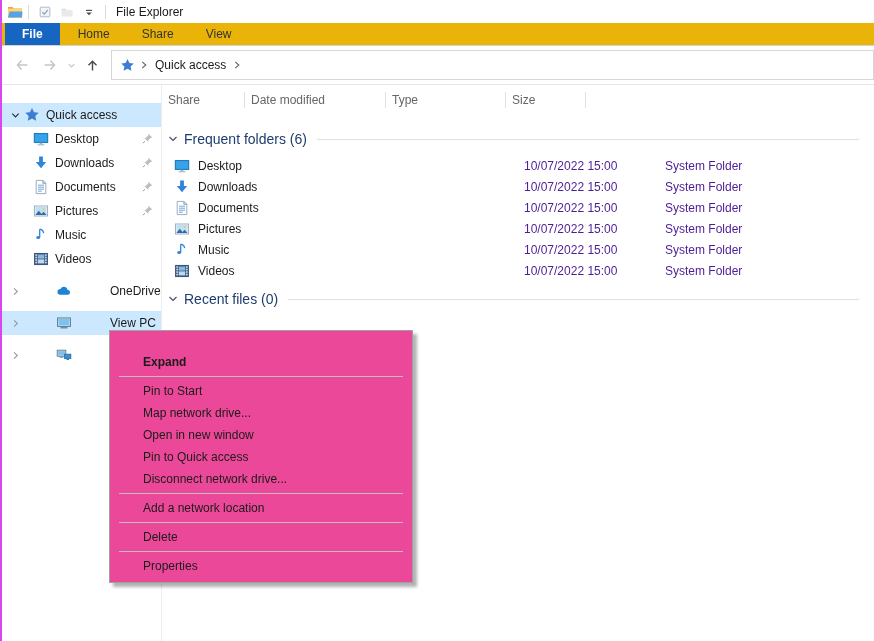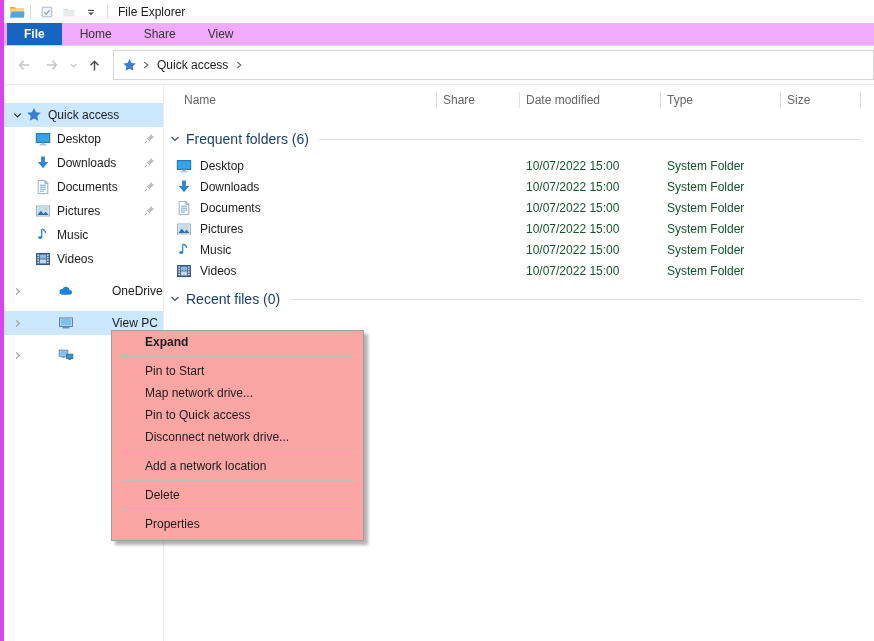--- a/index.html
+++ b/index.html
@@ -1,27 +1,27 @@
 <!DOCTYPE html>
 <html><head>
 <meta charset="utf-8">
 <style>
   html,body{margin:0;padding:0;background:#fff;}
   .window{position:relative;width:874px;height:641px;background:#fff;overflow:hidden;
     font-family:"Liberation Sans","DejaVu Sans",sans-serif;font-size:12px;color:#1b1b1b;
-    border-left:4px solid #d946ef;box-sizing:border-box;}
+    border-left:2px solid #d946ef;box-sizing:border-box;}
   
   .titlebar{height:23px;display:flex;align-items:center;padding-left:5px;}
   .tb-sep{width:1px;height:14px;background:#d9d9d9;margin:0 5px;}
   .qat-btn{display:flex;align-items:center;justify-content:center;width:22px;height:20px;}
   .qat-btn svg{width:14px;height:14px;display:block;}
   .app-ic svg{width:16px;height:16px;display:block;}
   .tb-title{margin-left:5px;}
   
-  .tabs{height:23px;display:flex;align-items:stretch;padding-left:3px;border-bottom:1px solid #d4d4d4;box-sizing:border-box;background:#f0abfc;}
+  .tabs{height:23px;display:flex;align-items:stretch;padding-left:3px;border-bottom:1px solid #d4d4d4;box-sizing:border-box;background:#eab308;}
   .tab{display:flex;align-items:center;padding:0 14px;margin-right:4px;color:#333;cursor:default;}
   .tab.active{background:#1665c0;color:#fff;font-weight:bold;padding:0 17px;}
   
   .navbar{height:39px;display:flex;align-items:center;padding-left:6px;border-bottom:1px solid #e6e6e6;box-sizing:border-box;}
   .nav-btn{display:flex;align-items:center;justify-content:center;height:30px;}
   .nav-btn svg{display:block;}
   .nb-back,.nb-forward{width:28px;}
   .nb-back svg,.nb-forward svg{width:18px;height:18px;}
   .nb-recent{width:15px;}
   .nb-recent svg{width:11px;height:11px;}
@@ -51,27 +51,27 @@
   .colh{position:relative;height:100%;display:flex;align-items:center;padding-left:6px;box-sizing:border-box;color:#666;}
   .colh.first{padding-left:20px;}
   .colh::after{content:'';position:absolute;right:0;top:7px;height:16px;width:1px;background:#e0e0e0;}
   .groups{width:697px;padding-top:6px;}
   .grp-h{display:flex;align-items:center;height:20px;margin:8px 0 6px;}
   .grp-chev{width:12px;margin-left:5px;margin-right:5px;display:flex;}
   .grp-chev svg{width:12px;height:12px;display:block;}
   .grp-label{font-size:14px;color:#1d3d6e;white-space:nowrap;}
   .grp-line{flex:1;height:1px;background:#e0e0e0;margin-left:10px;}
   .frow{height:21px;display:flex;align-items:center;}
-  .cell{box-sizing:border-box;padding-left:6px;overflow:hidden;white-space:nowrap;color:#14532d;}
+  .cell{box-sizing:border-box;padding-left:6px;overflow:hidden;white-space:nowrap;color:#4c1d95;}
   .cell.name{display:flex;align-items:center;padding-left:12px;color:#1b1b1b;}
   .cell.name .row-ic{margin-right:8px;display:flex;}
   .cell.name .row-ic svg{width:16px;height:16px;display:block;}
   
-  .ctx{position:absolute;left:107px;top:330px;width:253px;background:#fca5a5;border:1px solid #a0a0a0;
-    box-shadow:4px 4px 3px rgba(0,0,0,0.30);padding:0 0 5px;box-sizing:border-box;z-index:5;}
+  .ctx{position:absolute;left:107px;top:330px;width:304px;background:#ec4899;border:1px solid #a0a0a0;
+    box-shadow:4px 4px 3px rgba(0,0,0,0.30);padding:20px 0 5px;box-sizing:border-box;z-index:5;}
   .mi{height:22px;line-height:22px;padding-left:33px;white-space:nowrap;}
   .mi.bold{font-weight:bold;}
   .msep{border-top:1px solid #bfbfbf;margin:3px 9px;height:0;}
 </style>
 </head>
 <body>
 
 <div class="window">
 
   <div class="titlebar">
@@ -320,23 +320,20 @@
               <rect x="3.6" y="9.6" width="3.8" height="1" fill="#59778f"></rect>
               <rect x="8.6" y="7.2" width="6.2" height="4.4" fill="#3f8fd0" stroke="#2c6ea8" stroke-width="0.9"></rect>
               <rect x="10.6" y="12" width="2.2" height="1" fill="#2c6ea8"></rect>
             </svg>
           </span>
           <span class="side-label">Network</span>
         </div>
       </div>
     <div class="content">
       <div class="colheaders" id="colheaders">
-          <div class="colh first" style="width: 273px;">
-            <span>Name</span>
-          </div>
           <div class="colh" style="width: 83px;">
             <span>Share</span>
           </div>
           <div class="colh" style="width: 141px;">
             <span>Date modified</span>
           </div>
           <div class="colh" style="width: 120px;">
             <span>Type</span>
           </div>
           <div class="colh" style="width: 80px;">
@@ -471,20 +468,21 @@
           </div>
         </div>
     </div>
   </div>
 
   <div class="ctx" id="ctxmenu">
       <div class="mi bold">Expand</div>
       <div class="msep"></div>
       <div class="mi">Pin to Start</div>
       <div class="mi">Map network drive...</div>
+      <div class="mi">Open in new window</div>
       <div class="mi">Pin to Quick access</div>
       <div class="mi">Disconnect network drive...</div>
       <div class="msep"></div>
       <div class="mi">Add a network location</div>
       <div class="msep"></div>
       <div class="mi">Delete</div>
       <div class="msep"></div>
       <div class="mi">Properties</div>
     </div>
 

